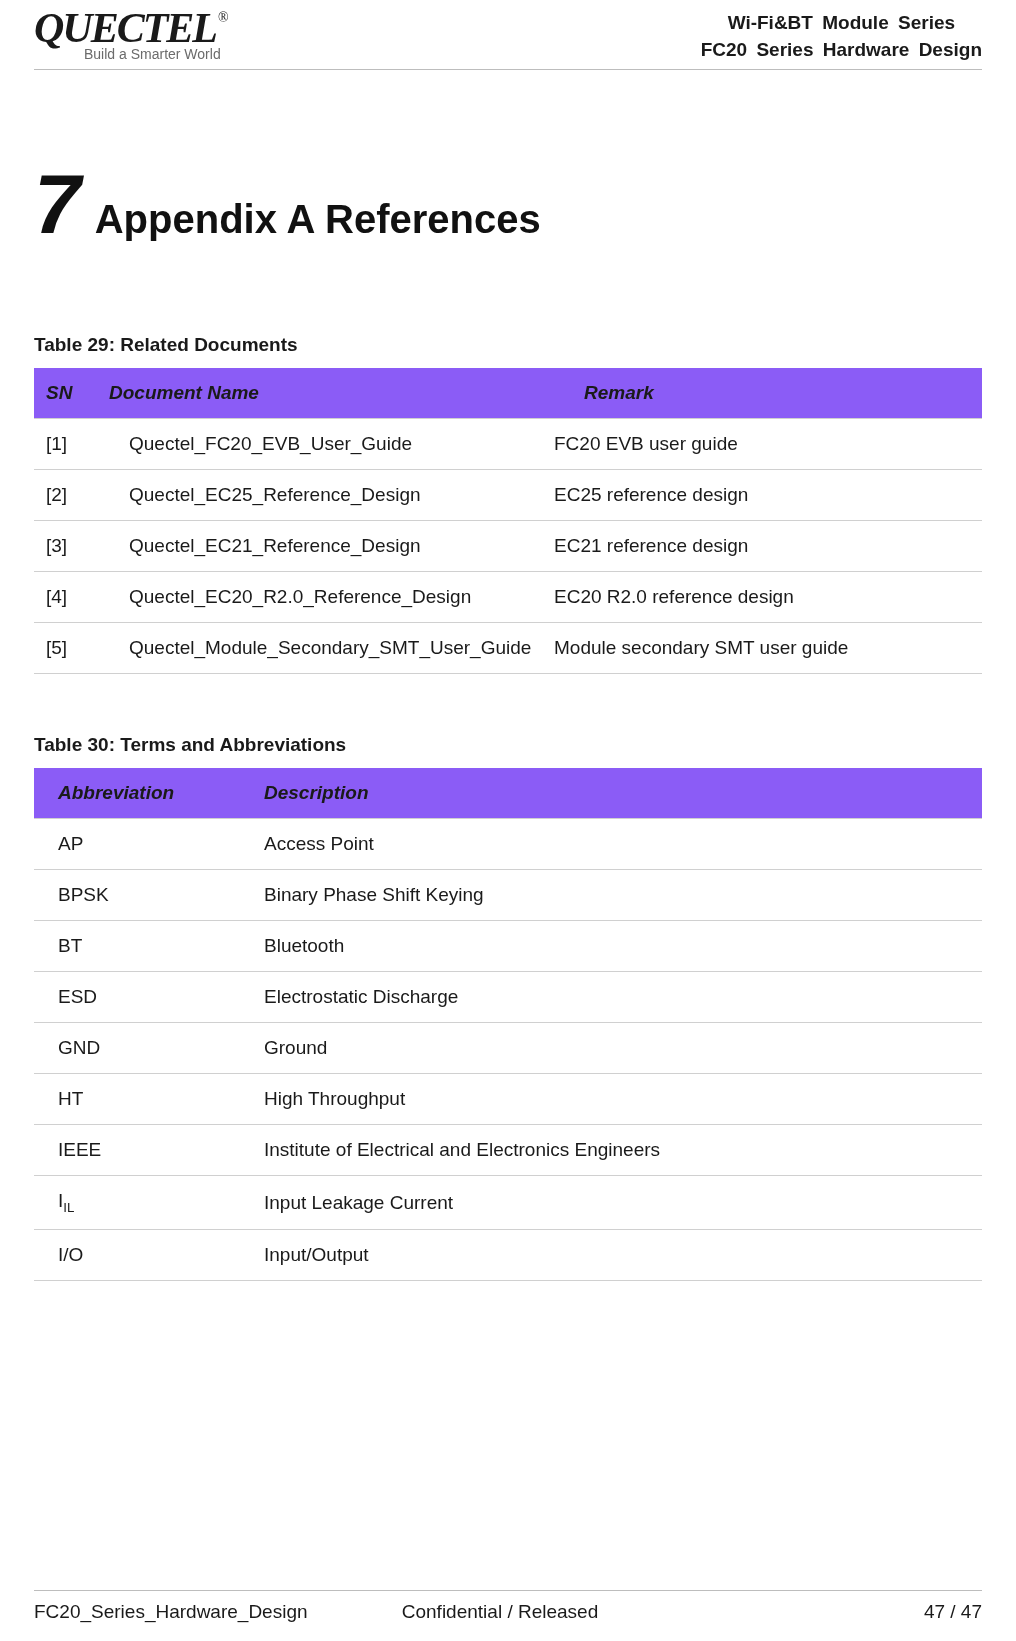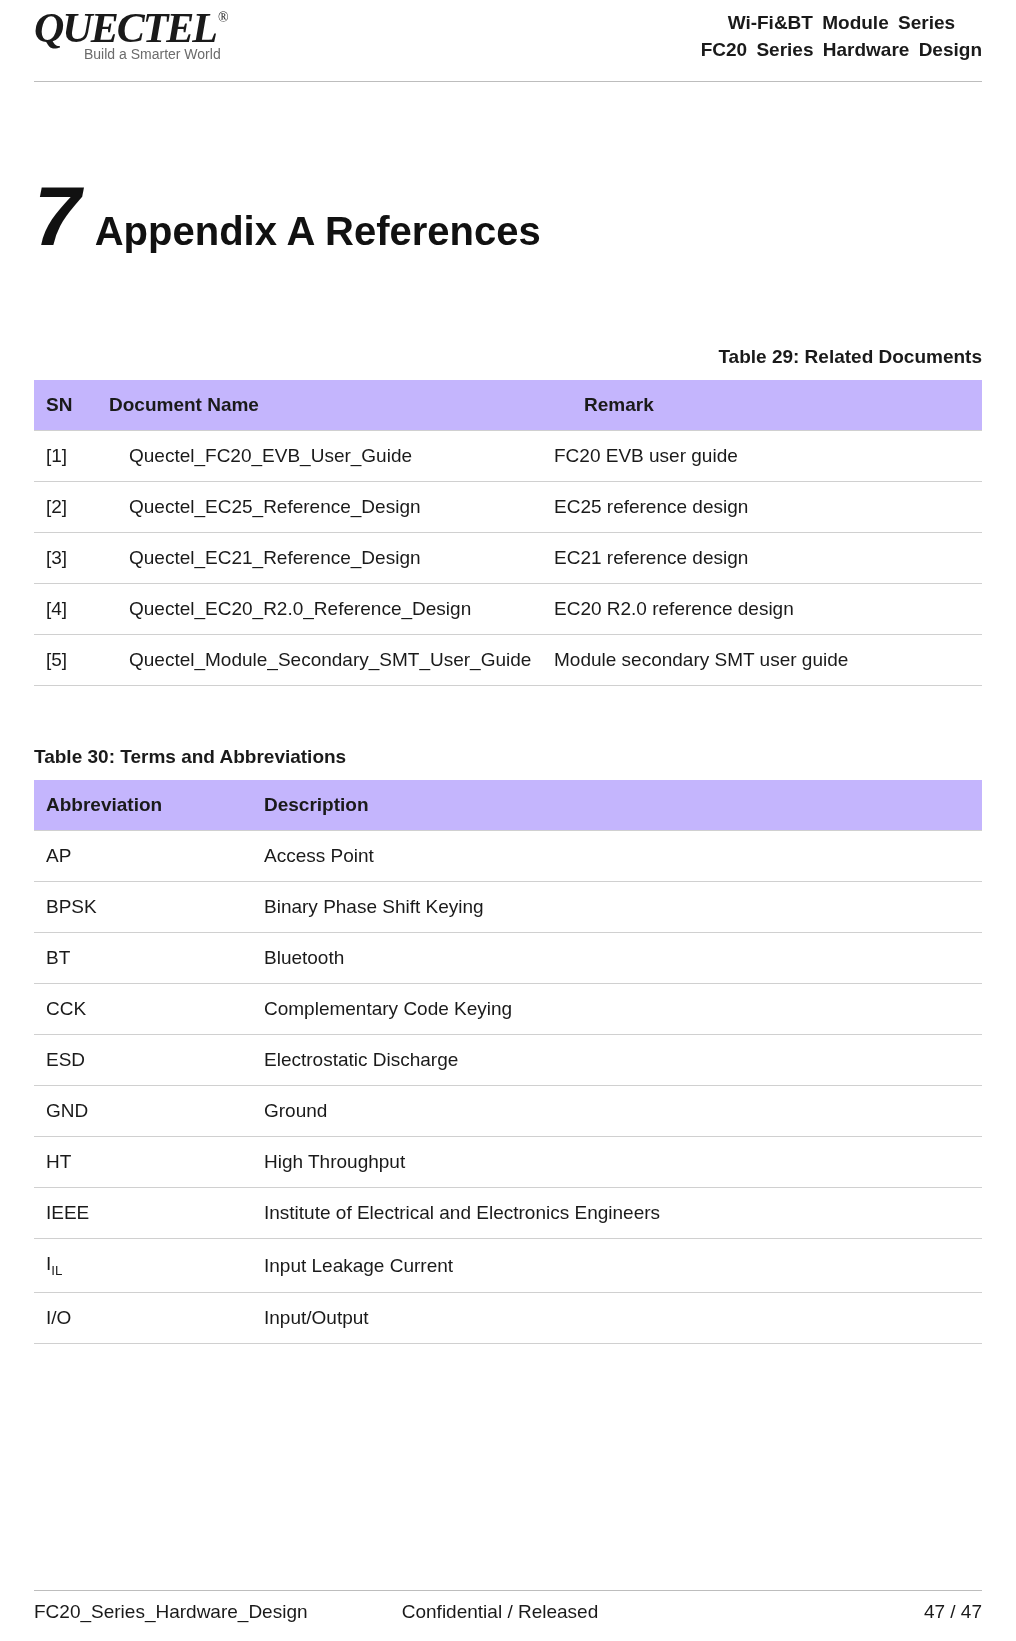--- a/index.html
+++ b/index.html
@@ -9,21 +9,21 @@
     color: #1a1a1a;
     background: #fff;
     position: relative;
     padding: 0 34px;
   }
   .header {
     display: flex;
     justify-content: space-between;
     align-items: flex-start;
     padding-top: 10px;
-    padding-bottom: 18px;
+    padding-bottom: 6px;
     border-bottom: 1.5px solid #bdbdbd;
   }
   .logo-block { display: flex; flex-direction: column; }
   .logo-name {
     font-family: "Times New Roman", Times, serif;
     font-style: italic;
     font-weight: 900;
     font-size: 42px;
     letter-spacing: -2px;
     line-height: 0.9;
@@ -64,47 +64,48 @@
     font-weight: 700;
     font-size: 40px;
     color: #111;
     line-height: 1;
   }
   .table-caption {
     font-weight: 700;
     font-size: 19px;
     margin-bottom: 12px;
   }
-  .cap1 { margin-top: 88px; text-align: right; }
+  .cap1 { margin-top: 88px; }
   .cap2 { margin-top: 60px; }
   table {
     width: 100%;
     border-collapse: collapse;
     font-size: 19px;
   }
   thead th {
-    background: #c4b5fd;
+    background: #8b5cf6;
     text-align: left;
     font-weight: 700;
     padding: 14px 10px;
     border-bottom: 1px solid #d0d0d0;
+    font-style: italic;
   }
   tbody td {
     padding: 14px 10px 14px 10px;
     border-bottom: 1px solid #d0d0d0;
     vertical-align: middle;
   }
   .t29 .col-sn   { width: 75px; padding-left: 12px;}
   .t29 .col-name { width: 445px; padding-left: 20px;}
   .t29 .col-rem  { padding-left: 0px;}
   .t29 thead .col-sn { padding-left: 12px;}
   .t29 thead .col-name{ padding-left: 0px;}
   .t29 thead .col-rem{ padding-left: 30px;}
 
-  .t30 .col-abbr { width: 220px; padding-left: 12px;}
+  .t30 .col-abbr { width: 220px; padding-left: 24px;}
   .t30 .col-desc { padding-left: 10px;}
   .t30 thead th { padding-left: 12px;}
   .t30 thead .col-desc { padding-left: 10px;}
 
   sub { font-size: 0.7em; vertical-align: sub; }
 
   .footer {
     position: absolute;
     left: 34px; right: 34px; bottom: 18px;
     border-top: 1.5px solid #bdbdbd;
@@ -190,24 +191,20 @@
     </tr>
     <tr>
       <td class="col-abbr">BPSK</td>
       <td class="col-desc">Binary Phase Shift Keying</td>
     </tr>
     <tr>
       <td class="col-abbr">BT</td>
       <td class="col-desc">Bluetooth</td>
     </tr>
     <tr>
-      <td class="col-abbr">CCK</td>
-      <td class="col-desc">Complementary Code Keying</td>
-    </tr>
-    <tr>
       <td class="col-abbr">ESD</td>
       <td class="col-desc">Electrostatic Discharge</td>
     </tr>
     <tr>
       <td class="col-abbr">GND</td>
       <td class="col-desc">Ground</td>
     </tr>
     <tr>
       <td class="col-abbr">HT</td>
       <td class="col-desc">High Throughput</td>

